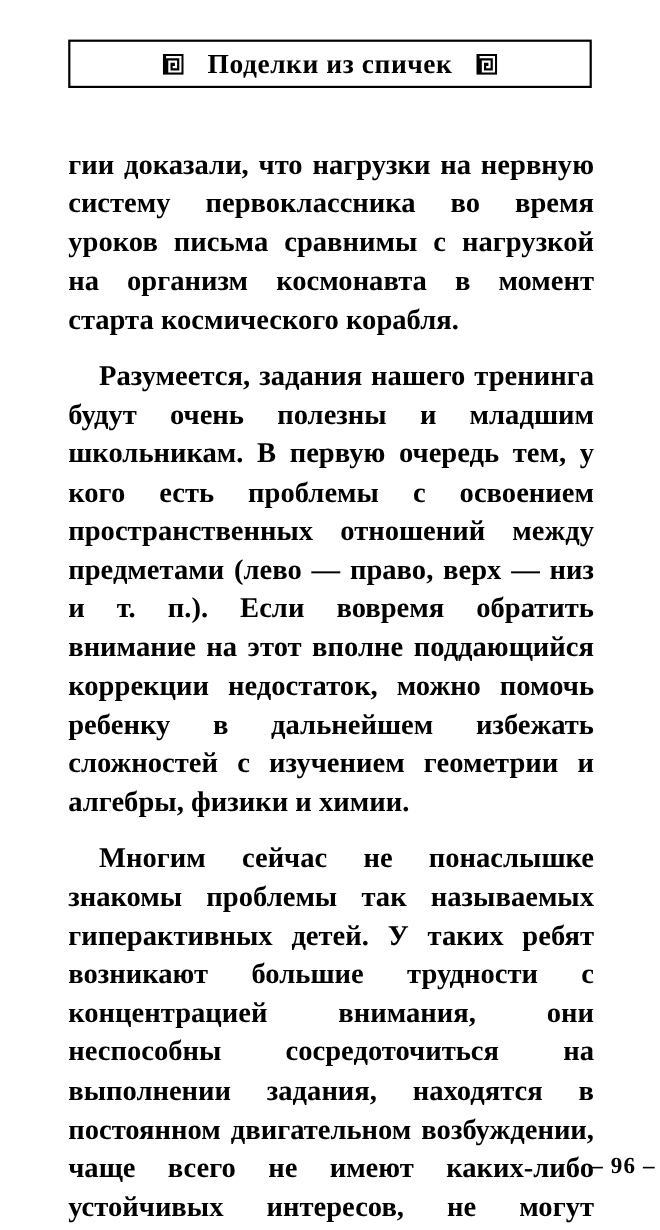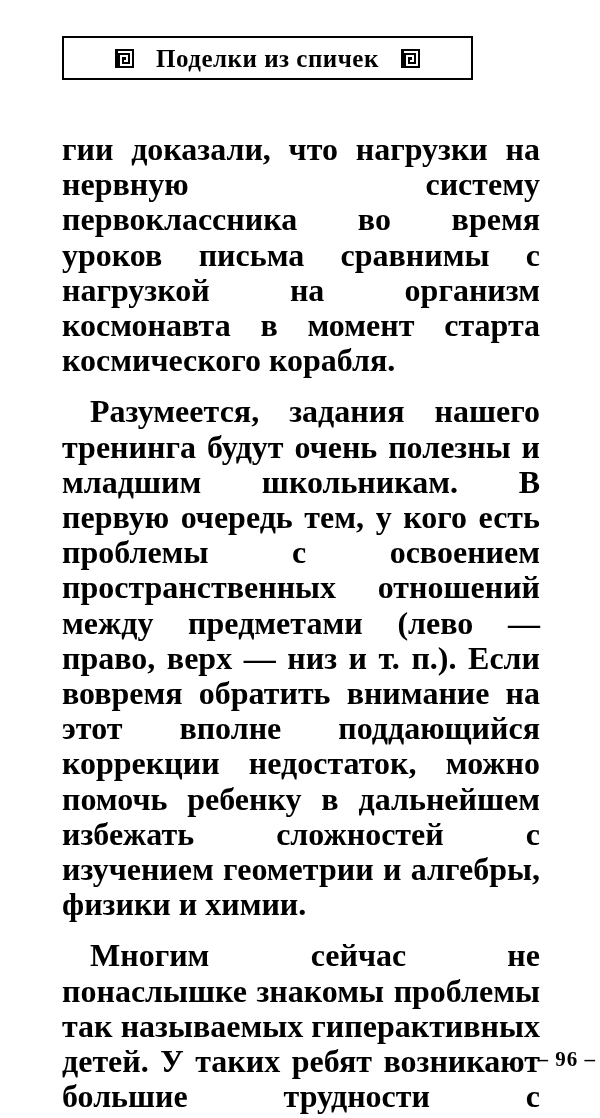--- a/index.html
+++ b/index.html
@@ -18,21 +18,21 @@
   .page {
     width: 600px;
     height: 1118px;
     position: relative;
     box-sizing: border-box;
   }
   .header {
     position: absolute;
     top: 36px;
     left: 62px;
-    width: 411px;
+    width: 476px;
     height: 44px;
     border: 2px solid #000;
     box-sizing: border-box;
     display: flex;
     align-items: center;
     justify-content: center;
     gap: 22px;
   }
   .header-title {
     font-family: "Liberation Serif", serif;
@@ -53,21 +53,21 @@
   }
   .content {
     position: absolute;
     top: 132px;
     left: 62px;
     width: 478px;
   }
   .para {
     font-family: "Liberation Serif", serif;
     font-weight: bold;
-    font-size: 32px;
+    font-size: 26px;
     line-height: 35.2px;
     text-align: justify;
     text-justify: inter-word;
     margin: 0;
     hyphens: manual;
   }
   .para + .para {
     margin-top: 0px;
   }
   .para.indent {

